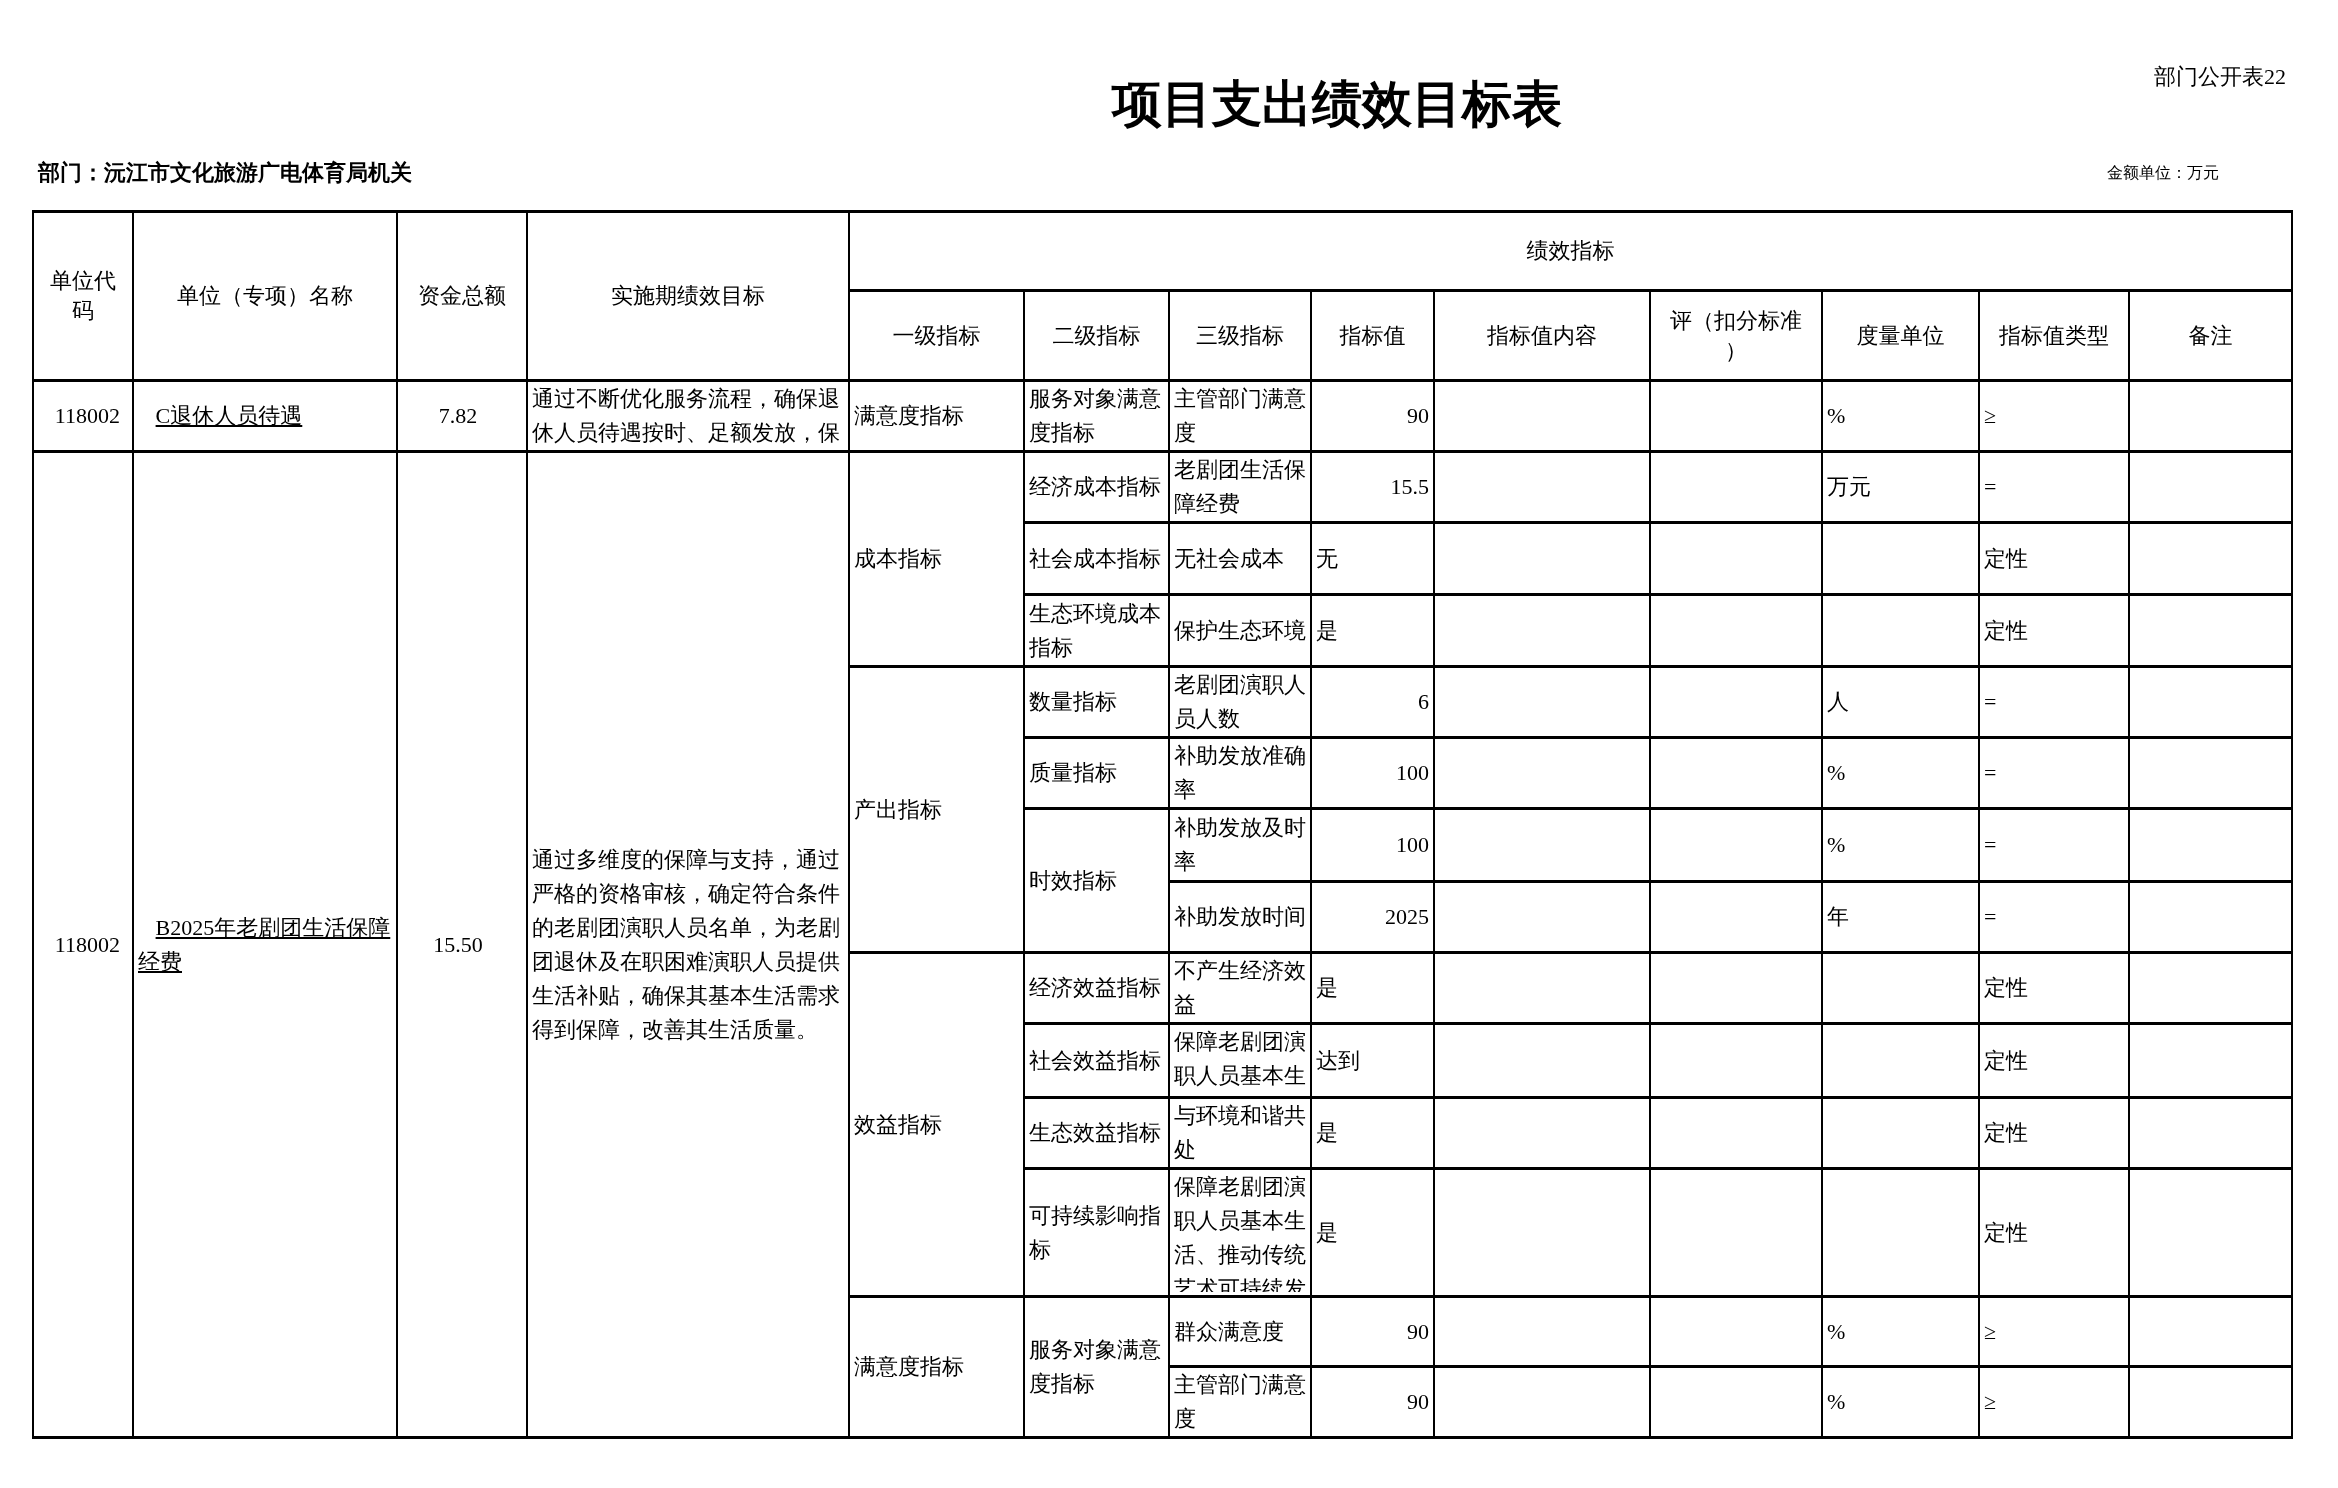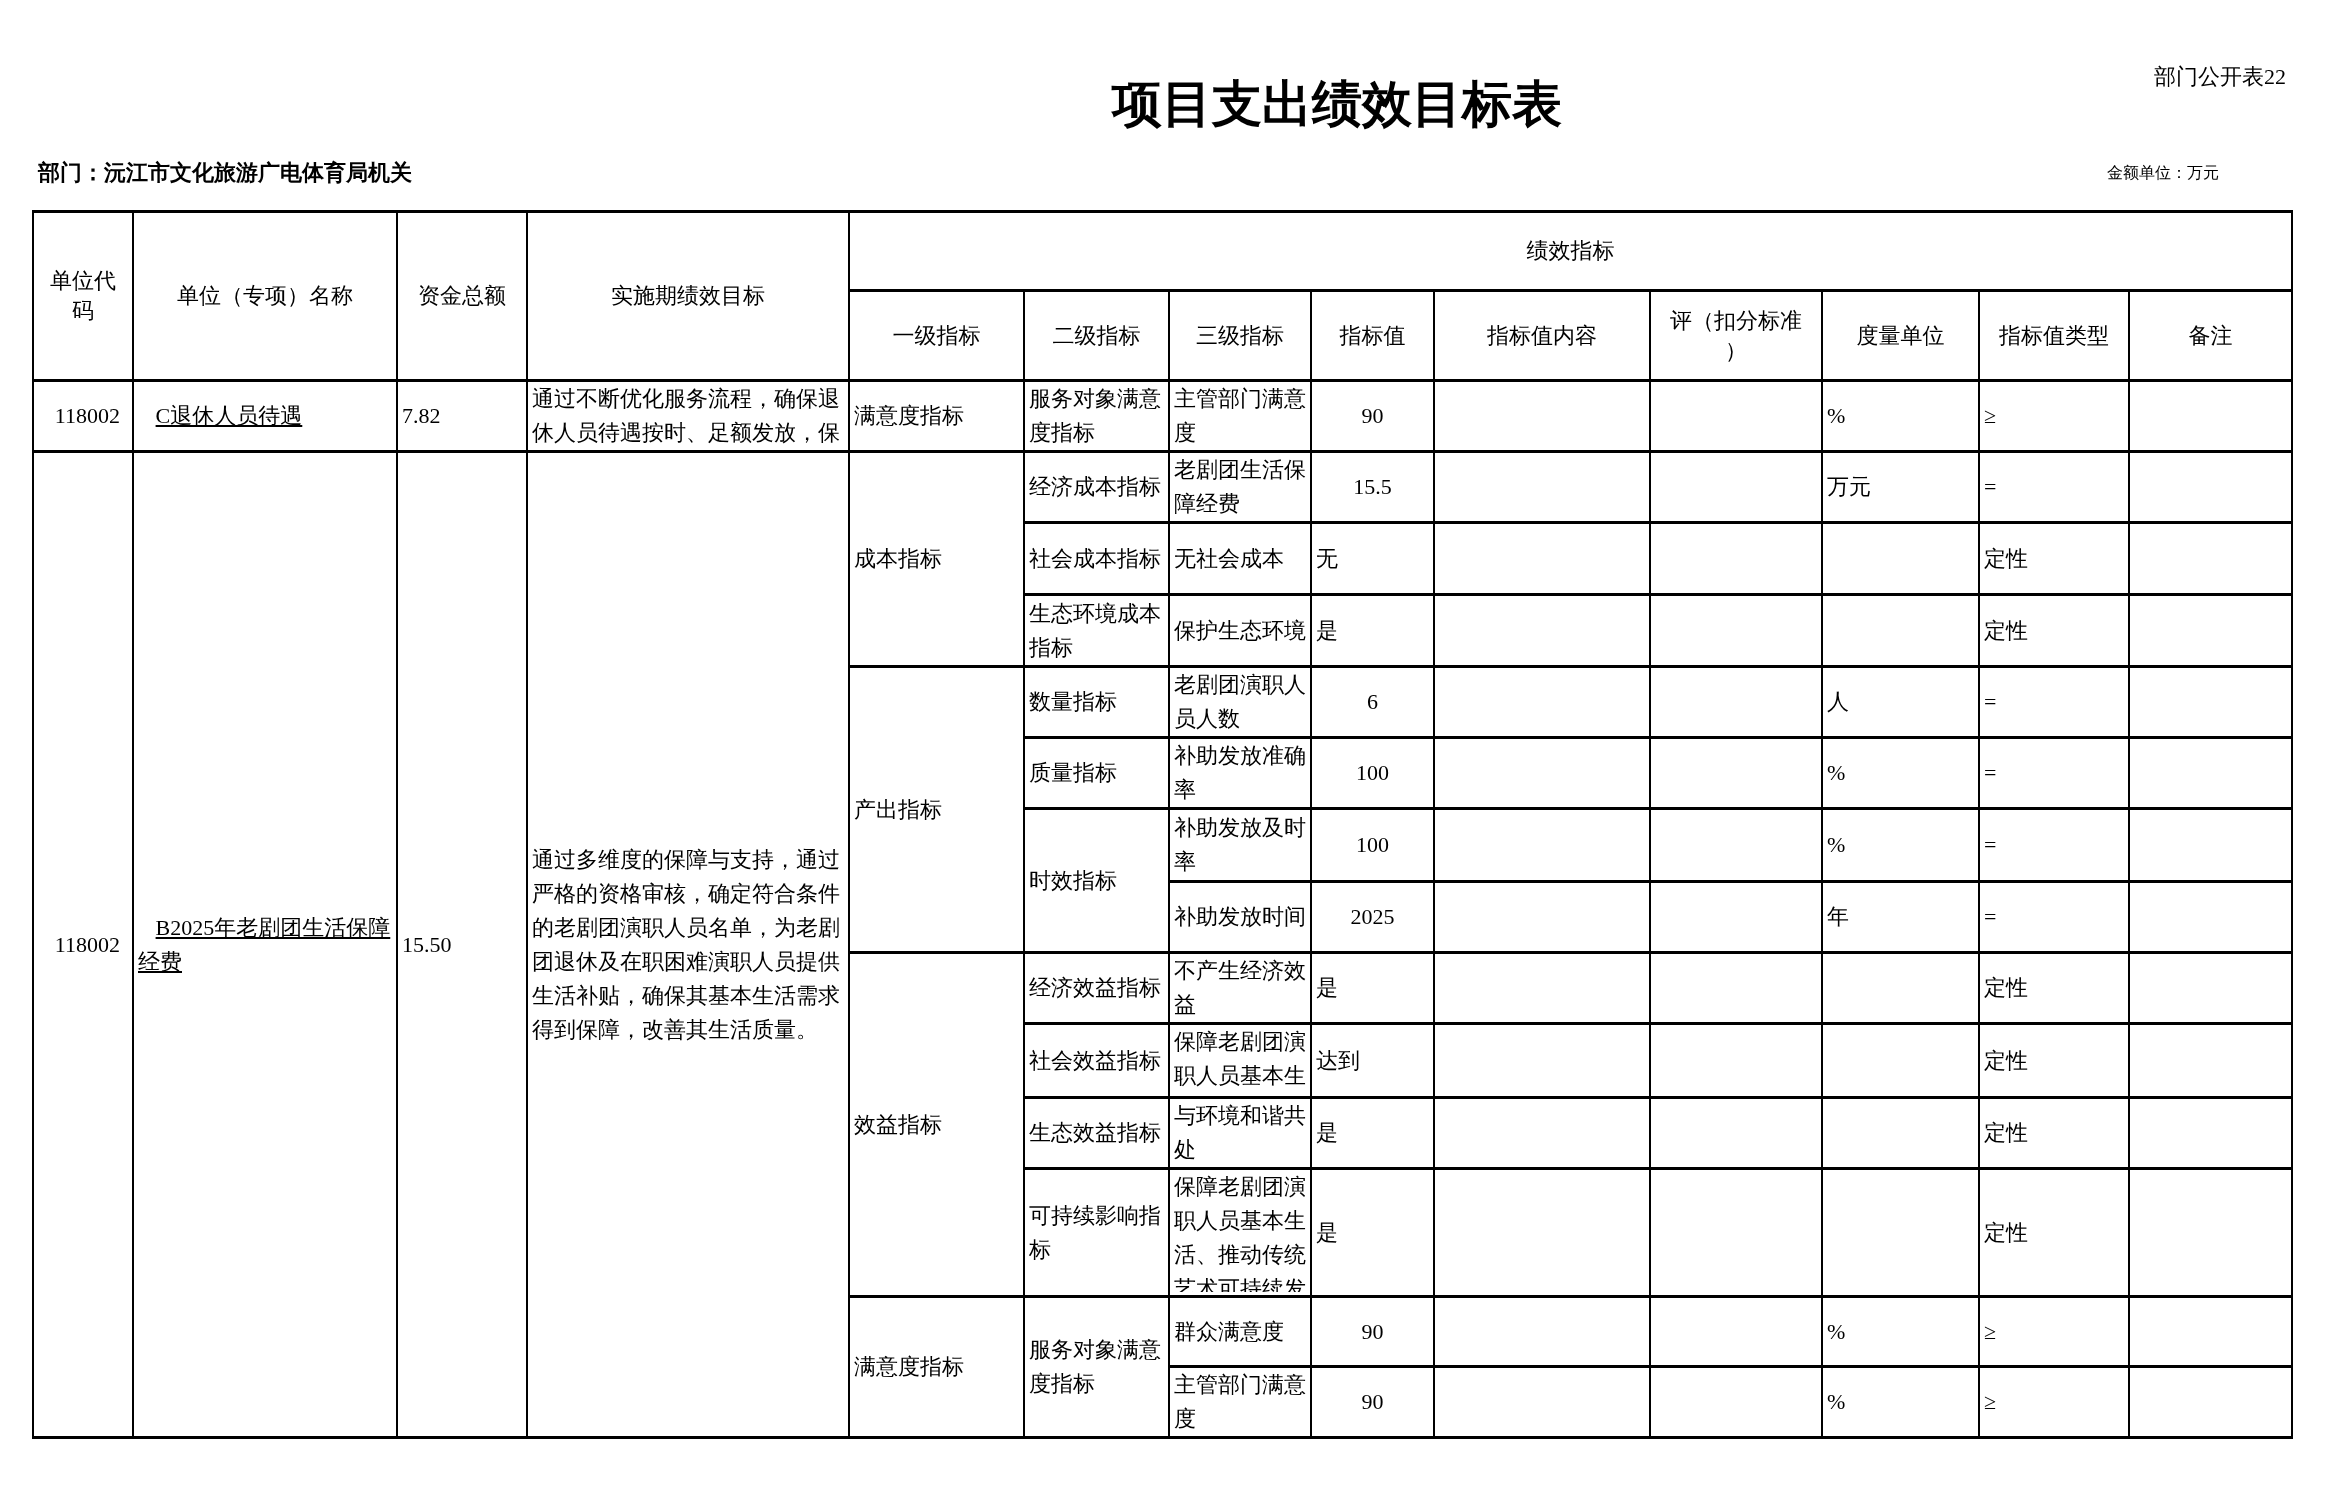--- a/index.html
+++ b/index.html
@@ -39,28 +39,28 @@
     padding:0 4px;
     vertical-align:middle;
     overflow:hidden;
     word-break:break-all;
   }
   th { font-weight:normal; text-align:center; line-height:30px; }
   th.pad-narrow { padding:0 12px; }
   th.score-hdr { padding:0 13px; line-break:anywhere; }
   td.code { text-align:right; padding-right:12px; }
   td.name { text-align:left; text-indent:0.8em;text-decoration:underline; }
-  td.fund { text-align:left; padding-right:12px; }
+  td.fund { text-align:center; padding-right:12px; }
   td.goal { text-align:left; }
   td.top  { vertical-align:top; }
   td.goal .clip2 { height:64px; overflow:hidden; }
   td .clip3 { height:68px; overflow:hidden; }
   td .clip5 { height:122px; overflow:hidden; }
   td.l1, td.l2, td.l3, td.unit, td.type, td.qual { text-align:left; }
-  td.num { text-align:center; }
+  td.num { text-align:right; }
 </style>
 </head>
 <body>
 
 <div class="page">
 
   <div class="corner-label">部门公开表22</div>
   <div class="page-title">项目支出绩效目标表</div>
   <div class="dept-label">部门：沅江市文化旅游广电体育局机关</div>
   <div class="unit-label">金额单位：万元</div>

